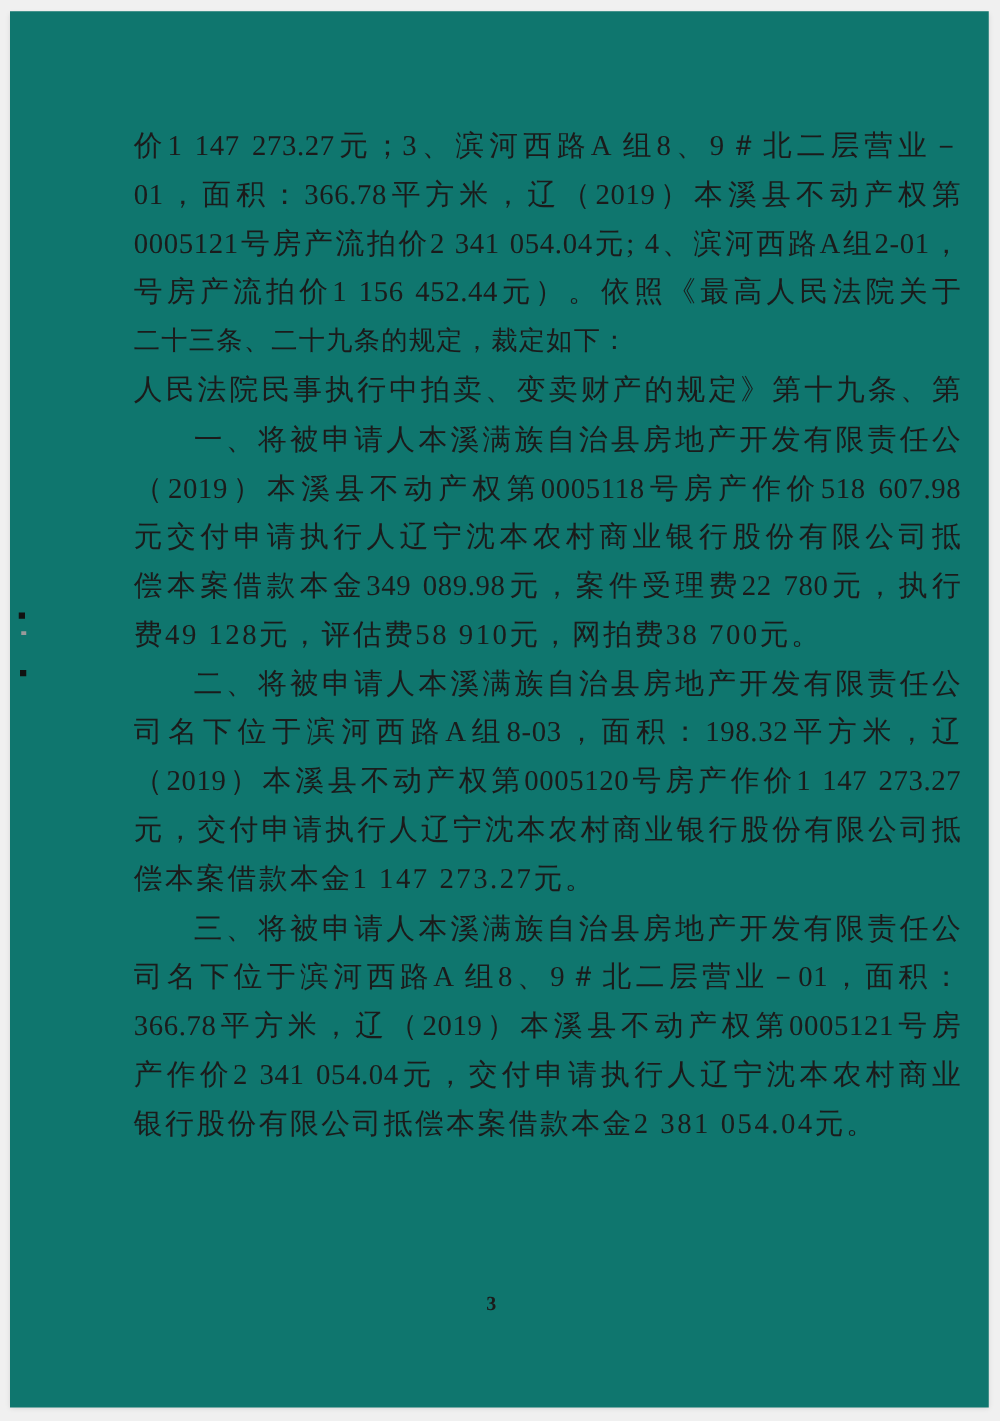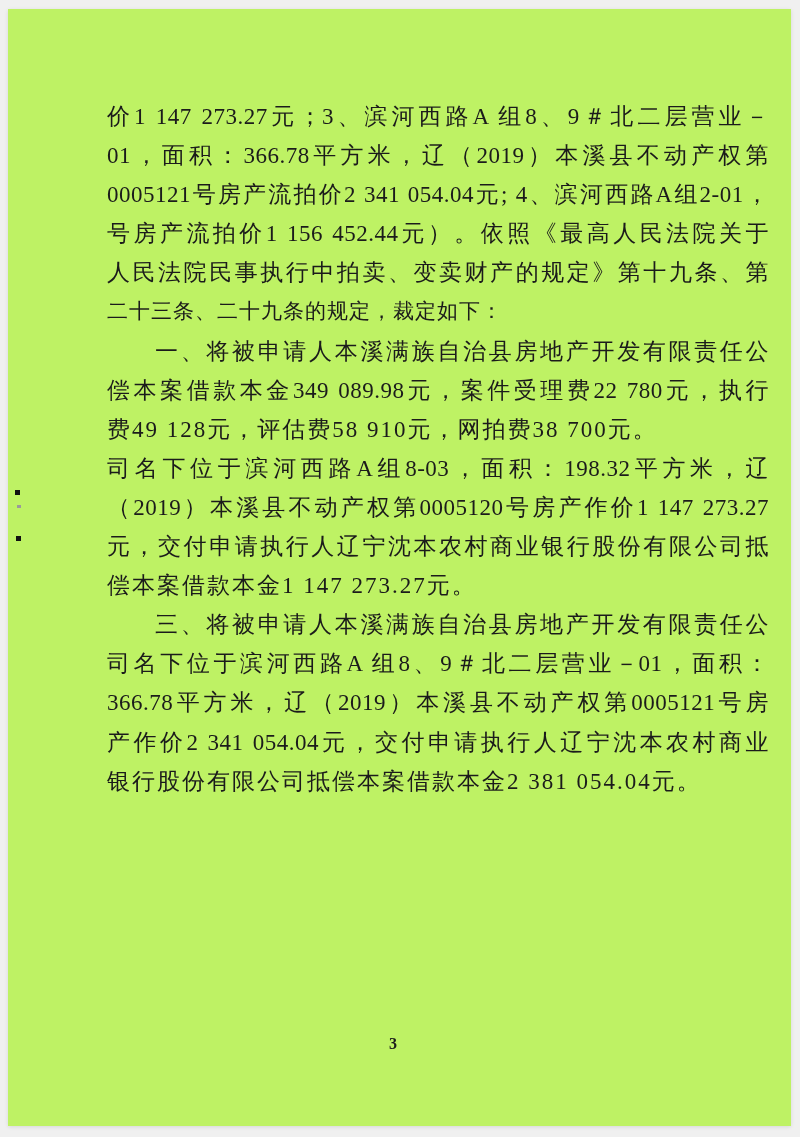--- a/index.html
+++ b/index.html
@@ -13,21 +13,21 @@
     overflow: hidden;
     position: relative;
     font-family: "Liberation Serif", "DejaVu Serif", serif;
   }
   .page {
     position: absolute;
     left: 8px;
     top: 9px;
     width: 783px;
     height: 1117px;
-    background: #bef264;
+    background: #0f766e;
     box-shadow: 0 1px 4px rgba(0,0,0,0.10);
   }
   .text-block {
     position: absolute;
     left: 99px;
     top: 88px;
     width: 662px;
     color: #1b1b1b;
   }
   .line {
@@ -77,25 +77,28 @@
 
   <span class="margin-mark mark-1"></span>
   <span class="margin-mark mark-2"></span>
   <span class="margin-mark mark-3"></span>
 
   <div class="text-block">
     <div class="line">价1 147 273.27元；3、滨河西路A 组8、9＃北二层营业－</div>
     <div class="line">01，面积：366.78平方米，辽（2019）本溪县不动产权第</div>
     <div class="line">0005121号房产流拍价2 341 054.04元; 4、滨河西路A组2-01，</div>
     <div class="line">号房产流拍价1 156 452.44元）。依照《最高人民法院关于</div>
+    <div class="line last condensed">二十三条、二十九条的规定，裁定如下：</div>
     <div class="line">人民法院民事执行中拍卖、变卖财产的规定》第十九条、第</div>
-    <div class="line last condensed">二十三条、二十九条的规定，裁定如下：</div>
     <div class="line indent">一、将被申请人本溪满族自治县房地产开发有限责任公</div>
+    <div class="line">（2019）本溪县不动产权第0005118号房产作价518 607.98</div>
+    <div class="line">元交付申请执行人辽宁沈本农村商业银行股份有限公司抵</div>
     <div class="line">偿本案借款本金349 089.98元，案件受理费22 780元，执行</div>
     <div class="line last">费49 128元，评估费58 910元，网拍费38 700元。</div>
+    <div class="line indent">二、将被申请人本溪满族自治县房地产开发有限责任公</div>
     <div class="line">司名下位于滨河西路A组8-03，面积：198.32平方米，辽</div>
     <div class="line">（2019）本溪县不动产权第0005120号房产作价1 147 273.27</div>
     <div class="line">元，交付申请执行人辽宁沈本农村商业银行股份有限公司抵</div>
     <div class="line last">偿本案借款本金1 147 273.27元。</div>
     <div class="line indent">三、将被申请人本溪满族自治县房地产开发有限责任公</div>
     <div class="line">司名下位于滨河西路A 组8、9＃北二层营业－01，面积：</div>
     <div class="line">366.78平方米，辽（2019）本溪县不动产权第0005121号房</div>
     <div class="line">产作价2 341 054.04元，交付申请执行人辽宁沈本农村商业</div>
     <div class="line last">银行股份有限公司抵偿本案借款本金2 381 054.04元。</div>
   </div>

